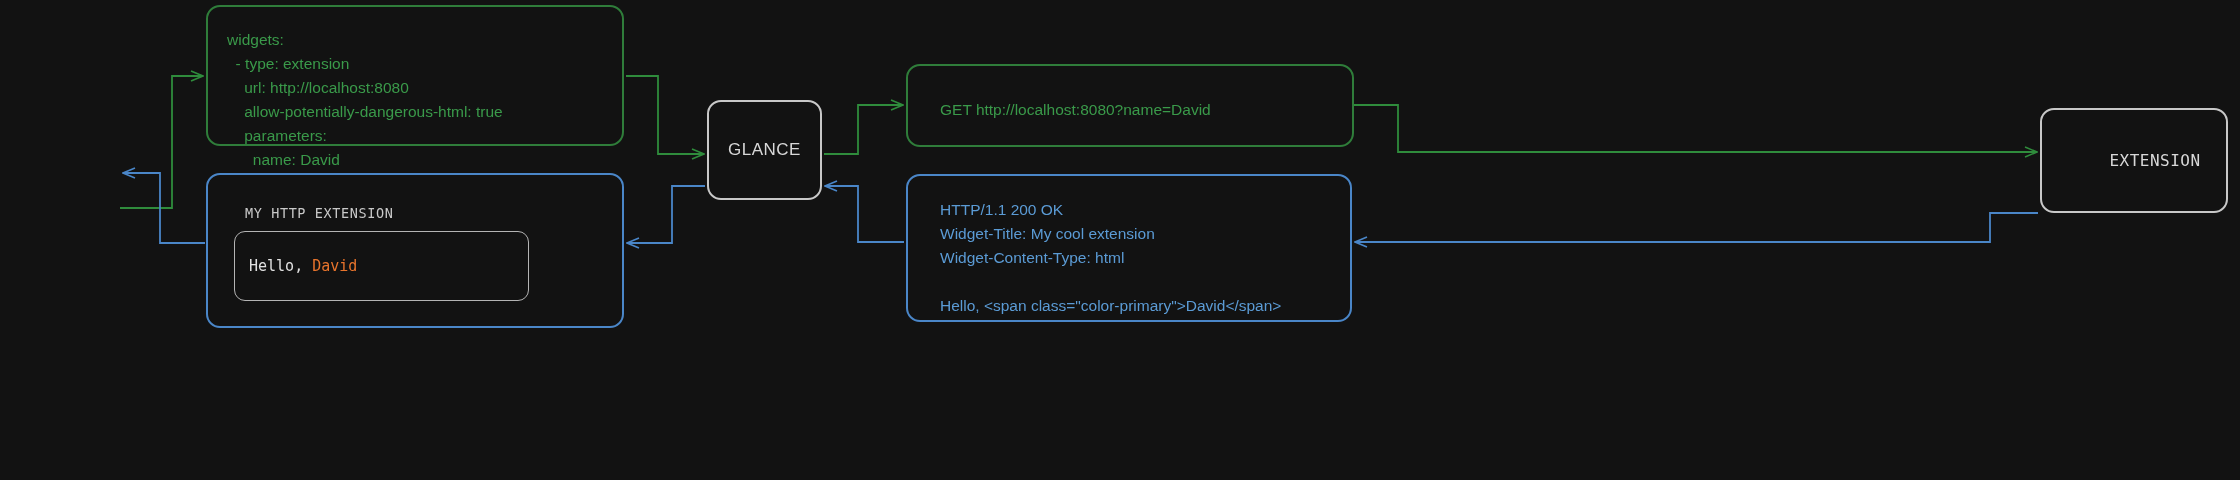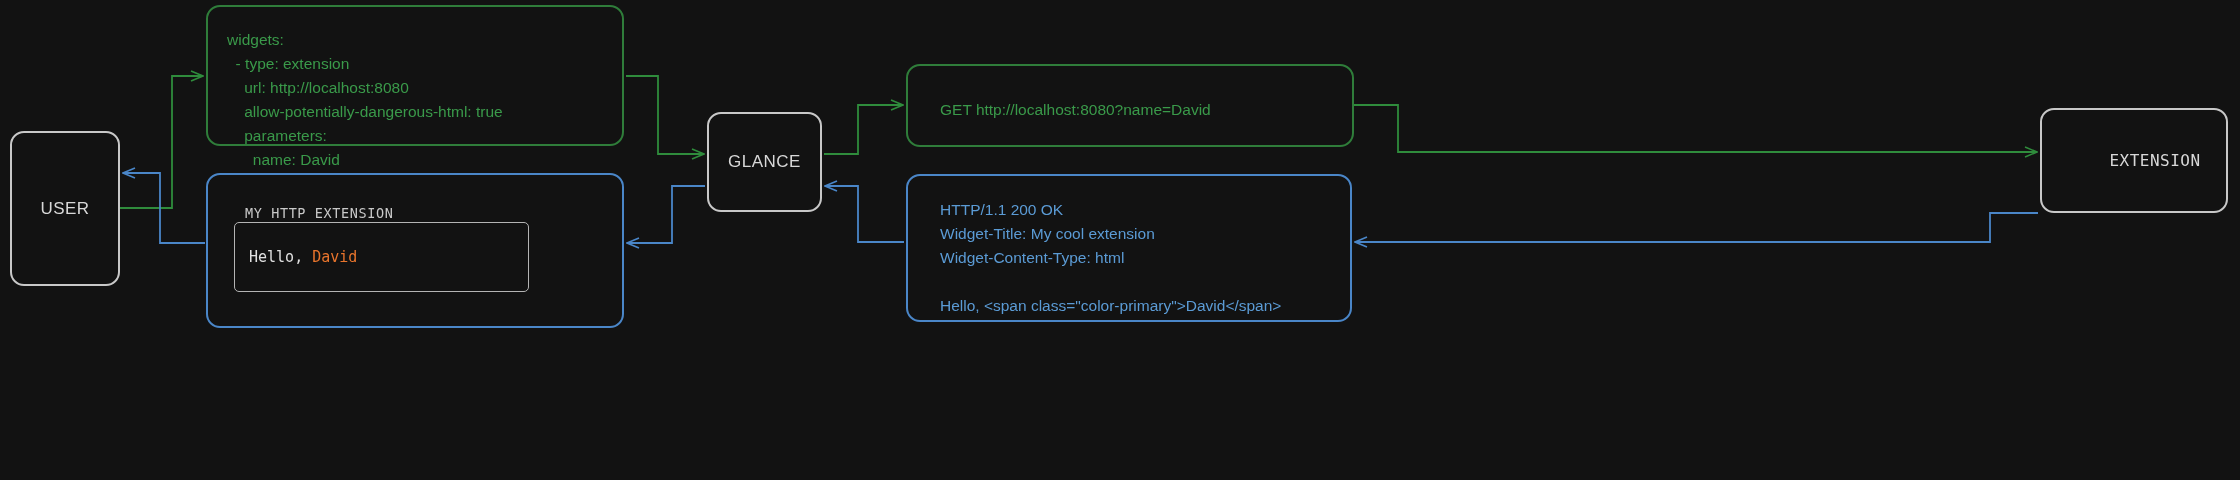--- a/index.html
+++ b/index.html
@@ -48,21 +48,21 @@
     letter-spacing: 0.5px;
     white-space: nowrap;
   }
   .node-label.mono {
     font-family: "DejaVu Sans Mono", "Liberation Mono", monospace;
     font-size: 16px;
     letter-spacing: 0.5px;
   }
 
   #node-user      { left: 10px;   top: 131px; width: 110px; height: 155px; }
-  #node-glance    { left: 707px;  top: 112px; width: 115px; height: 100px; }
+  #node-glance    { left: 707px;  top: 100px; width: 115px; height: 100px; }
   #node-extension { left: 2040px; top: 108px; width: 188px; height: 105px; padding-left: 42px; }
 
   
   .panel {
     position: absolute;
     box-sizing: border-box;
     border: 2px solid;
     border-radius: 14px;
     background: #121212;
     z-index: 2;
@@ -102,25 +102,25 @@
   .widget-title {
     font-family: "DejaVu Sans Mono", "Liberation Mono", monospace;
     font-size: 13.5px;
     letter-spacing: 0.6px;
     color: #c9c9c9;
     padding: 30px 0 0 37px;
     margin: 0;
   }
   .widget-card {
     box-sizing: border-box;
-    margin: 1px 0 0 26px;
+    margin: 10px 0 0 26px;
     width: 295px;
     height: 70px;
     border: 1.6px solid #b4b4b4;
-    border-radius: 5px;
+    border-radius: 11px;
     display: flex;
     align-items: center;
     padding-left: 14px;
   }
   .widget-card-text {
     font-family: "DejaVu Sans Mono", "Liberation Mono", monospace;
     font-size: 15px;
     color: #e0e0e0;
     white-space: pre;
   }
@@ -154,23 +154,20 @@
       <path stroke="#4a86c8" marker-end="url(#ah-blue)" d="M2038,213 L1990,213 L1990,242 L1355,242"></path>
 
       <path stroke="#4a86c8" marker-end="url(#ah-blue)" d="M904,242 L858,242 L858,186 L825,186"></path>
 
       <path stroke="#4a86c8" marker-end="url(#ah-blue)" d="M705,186 L672,186 L672,243 L627,243"></path>
 
       <path stroke="#4a86c8" marker-end="url(#ah-blue)" d="M205,243 L160,243 L160,173 L123,173"></path>
     </g>
   </svg>
 
-  <div class="node" id="node-user">
-    <span class="node-label">USER</span>
-  </div>
 
   <div class="node" id="node-glance">
     <span class="node-label">GLANCE</span>
   </div>
 
   <div class="node" id="node-extension">
     <span class="node-label mono">EXTENSION</span>
   </div>
 
   <div class="panel green" id="panel-yaml">

